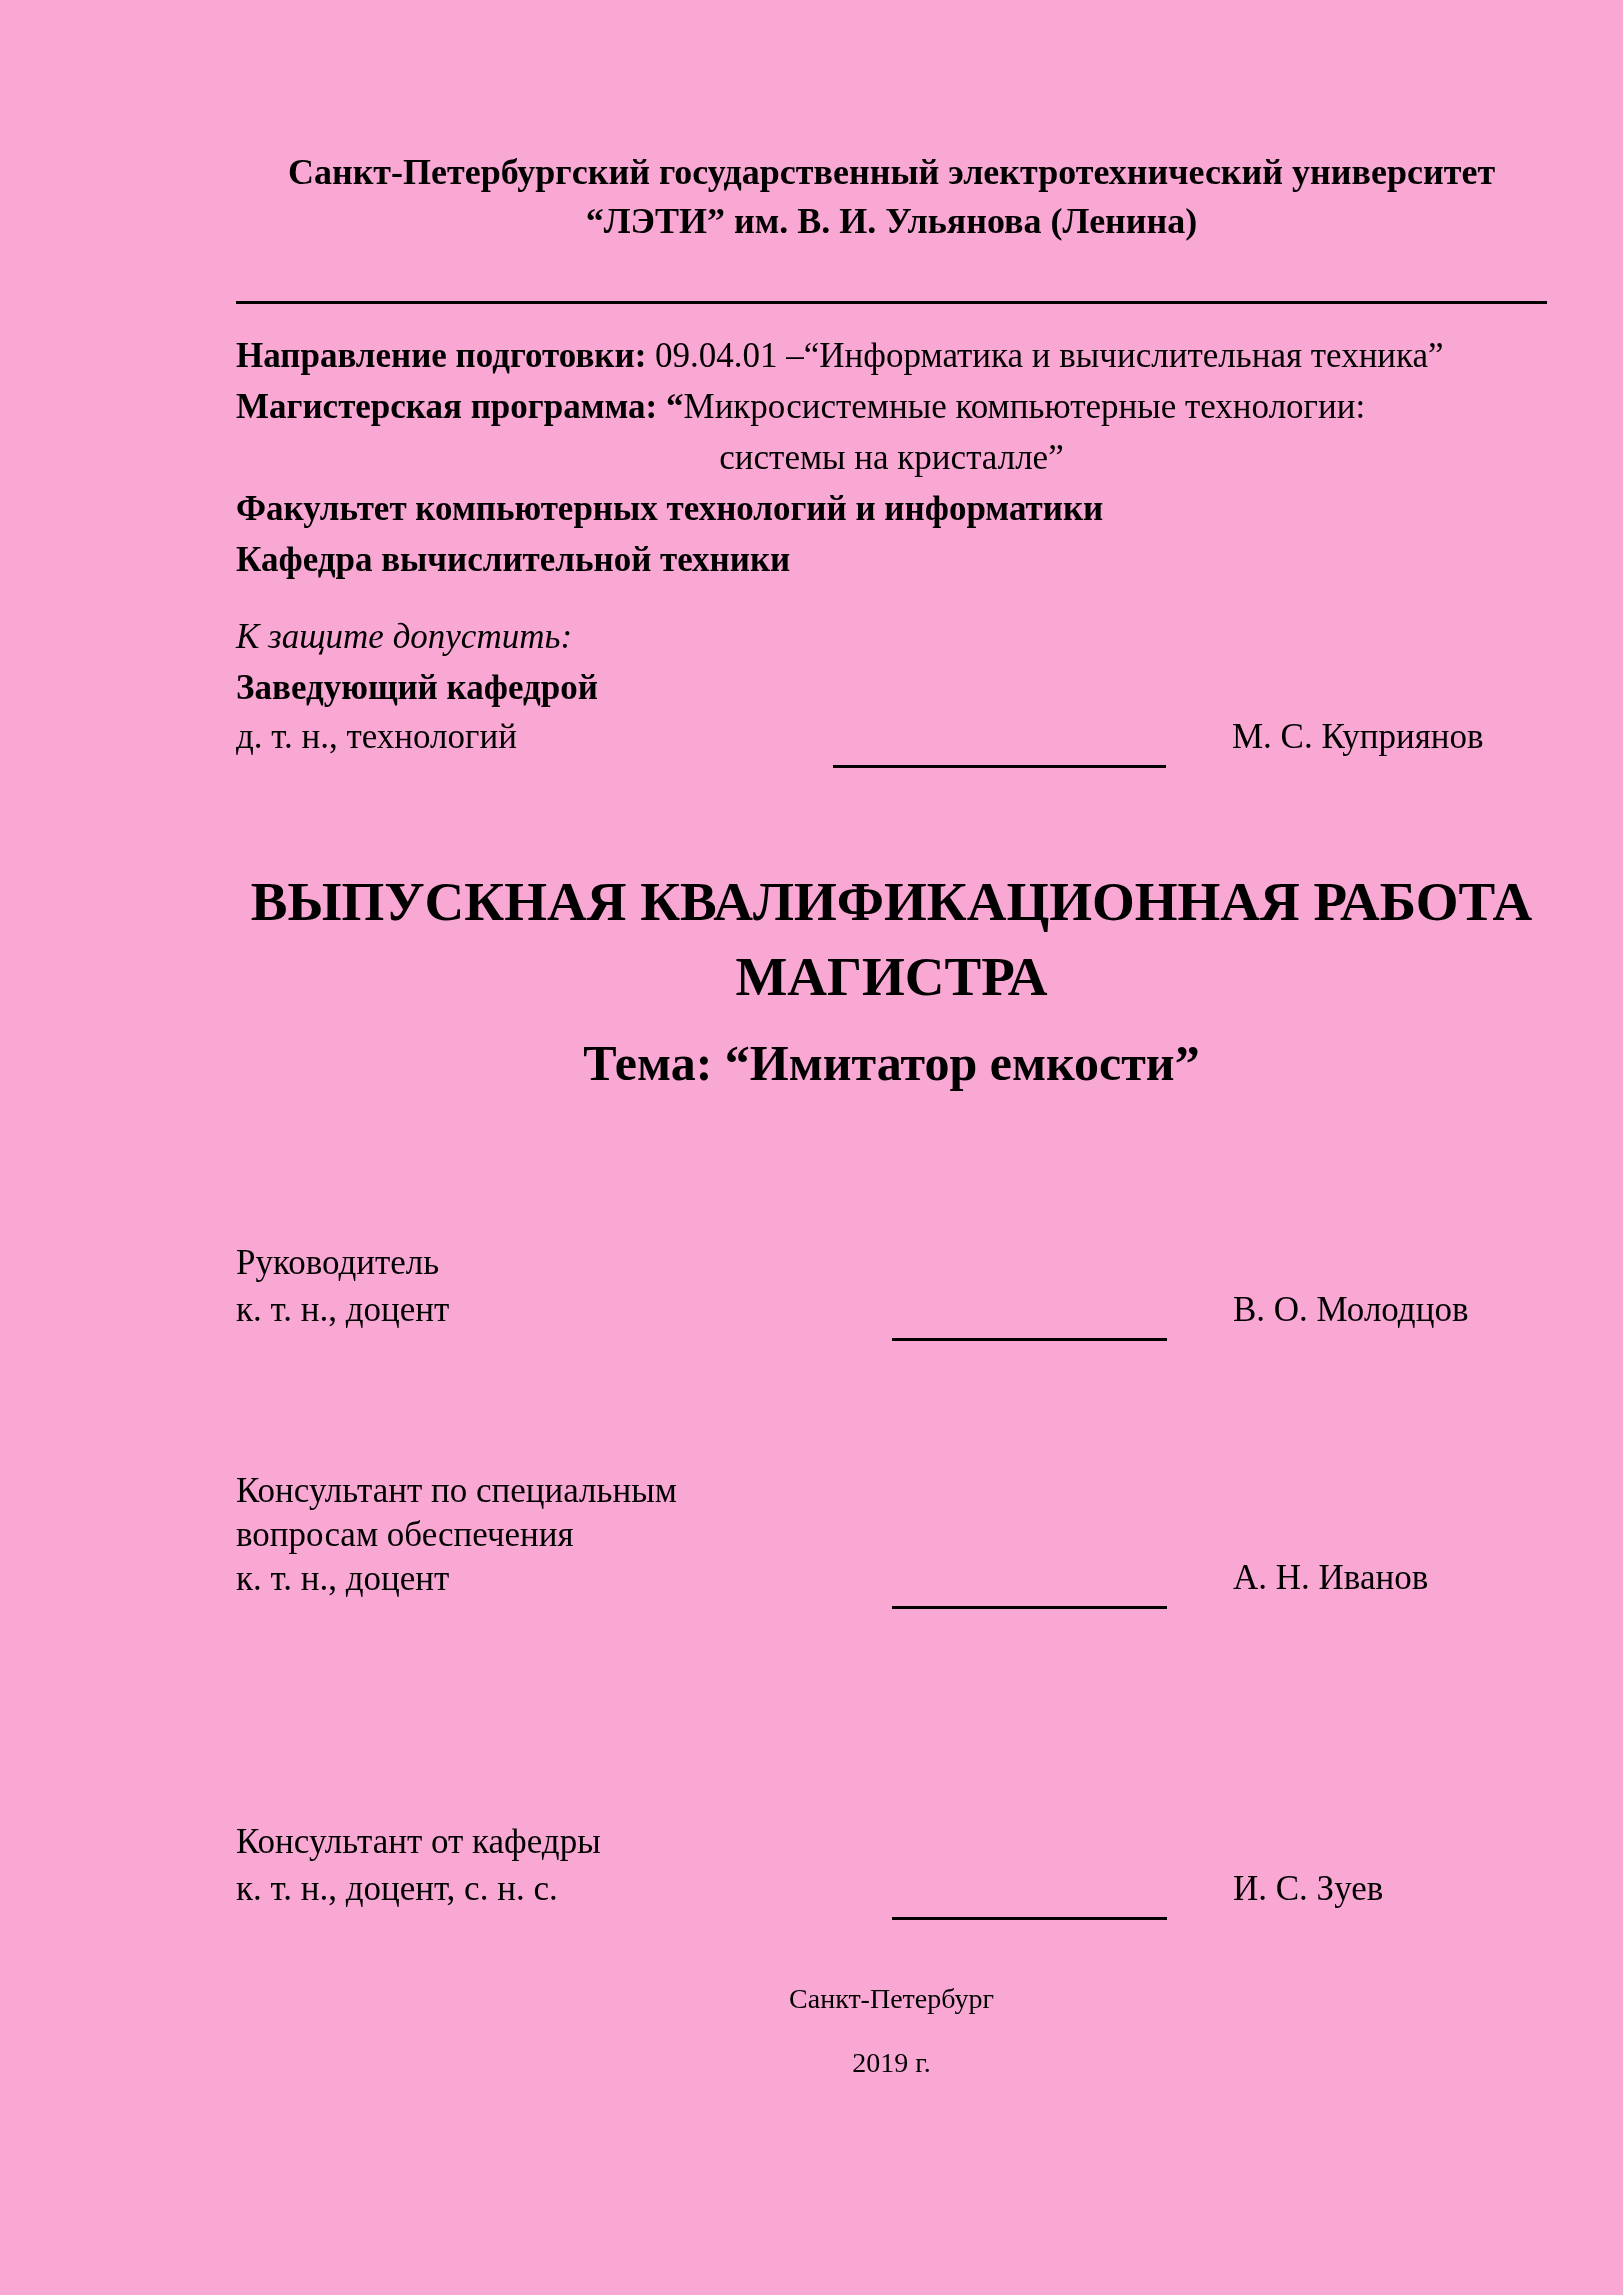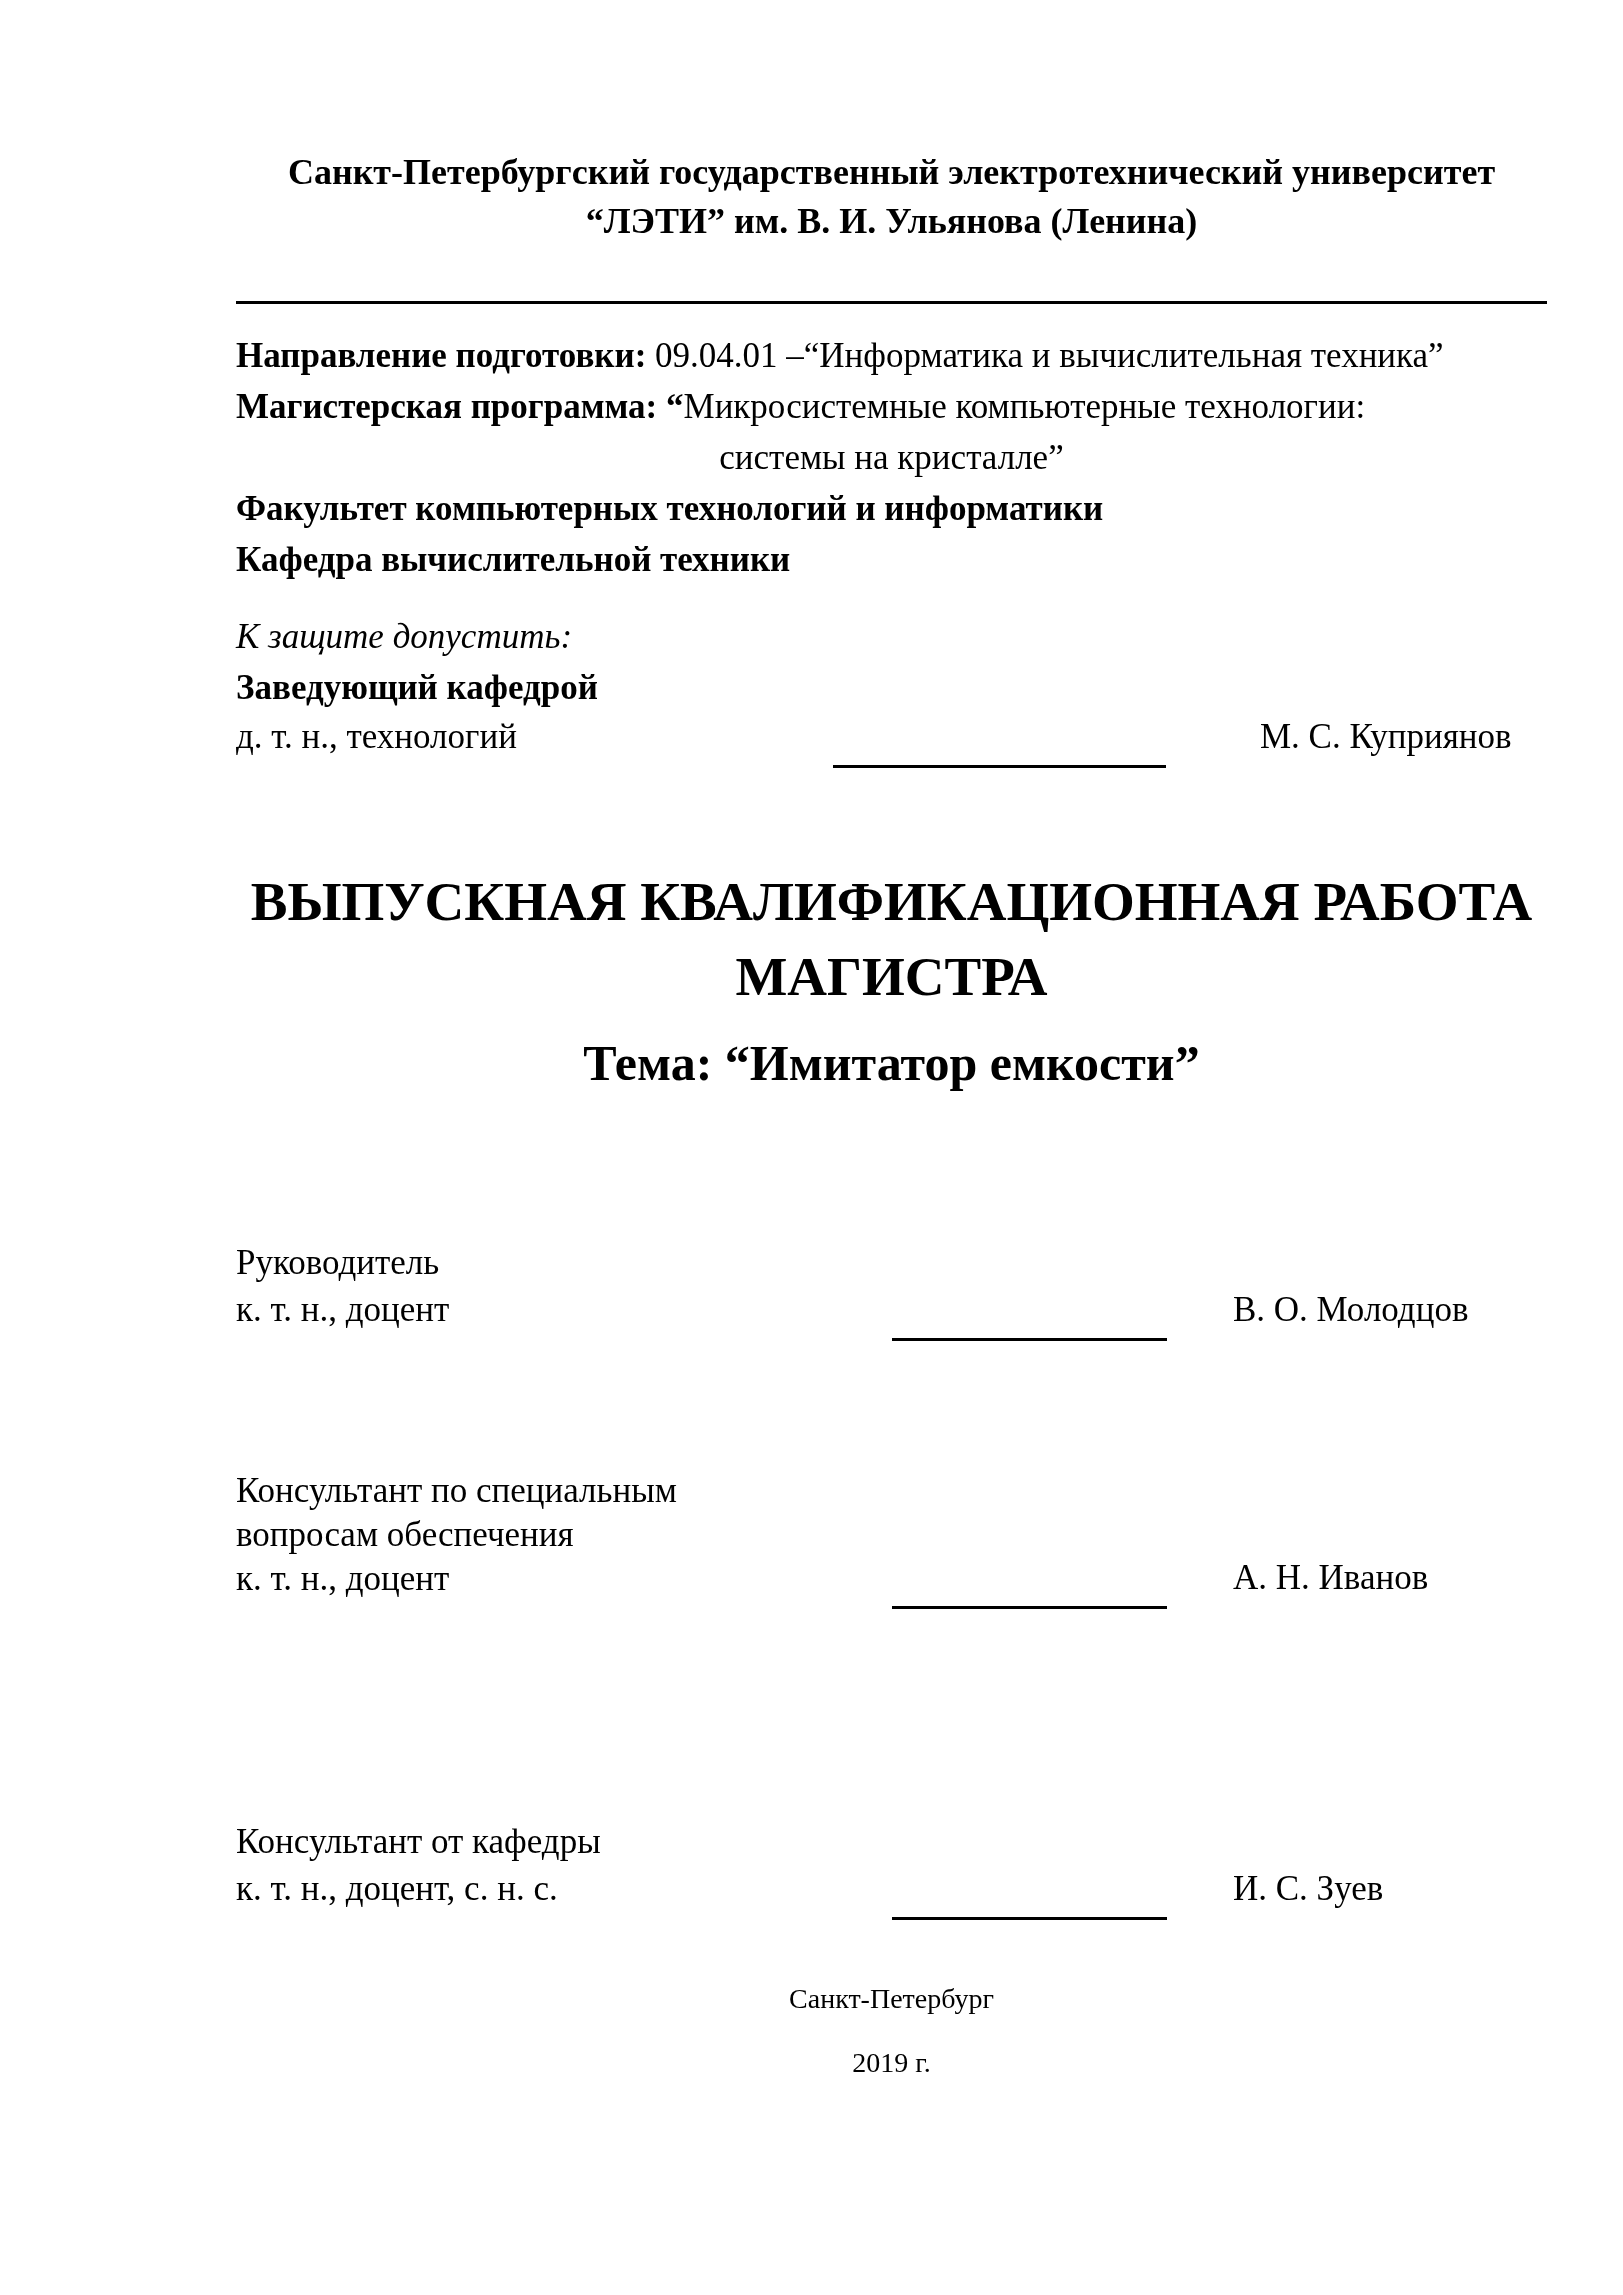--- a/index.html
+++ b/index.html
@@ -1,19 +1,19 @@
 <!DOCTYPE html>
 <html lang="ru" style="font-size:12.6px"><head>
 <meta charset="utf-8">
 <style>
   html,body{margin:0;padding:0;background:#888;}
   .page{
     position:relative;
     width:1623px;height:2295px;
-    background:#ffffff;
+    background:#f9a8d4;
     color:#000;
     font-family:"Liberation Serif","DejaVu Serif",serif;
     overflow:hidden;
   }
   .abs{position:absolute;}
   .content{left:236px;width:1311px;}
   
   .univ-header{
     top:148px;
     text-align:center;
@@ -58,21 +58,21 @@
     width:275px;
   }
   .signame{
     position:absolute;
     bottom:0;
     left:997px;
     white-space:nowrap;
   }
   .admission .sigrow{margin-top:0;}
   .admission .sigline{left:597px;width:333px;}
-  .admission .signame{left:1024px;}
+  .admission .signame{left:996px;}
   
   .thesis-title{
     top:864px;
     text-align:center;
     font-weight:bold;
     font-size:55px;
     line-height:75px;
   }
   .thesis-title div{white-space:nowrap;}
   .thesis-theme{

